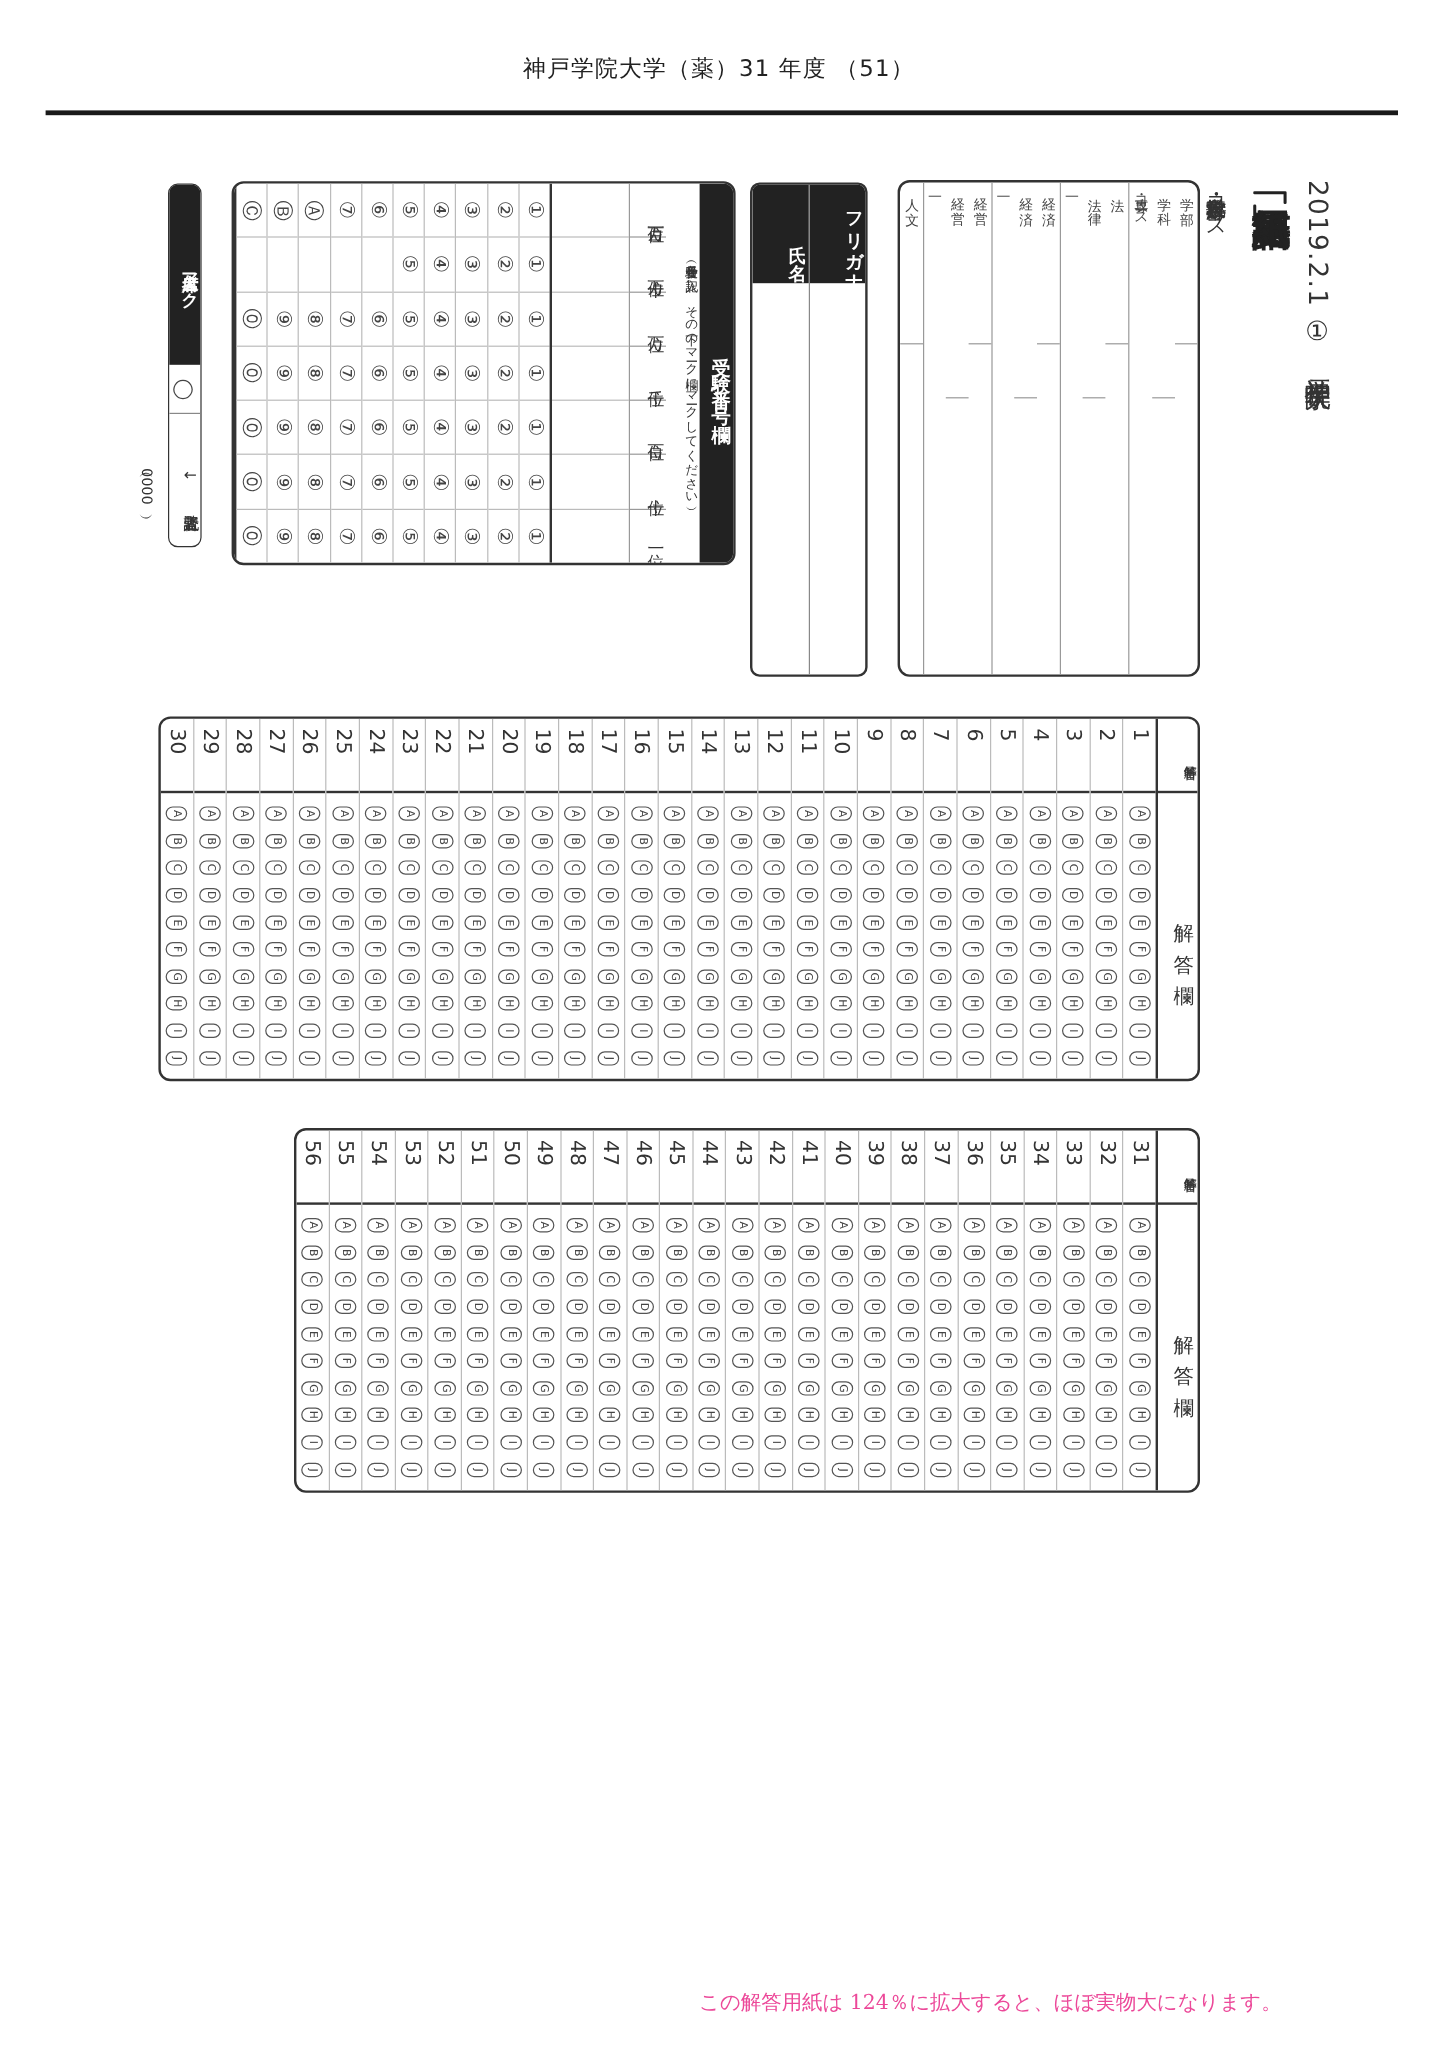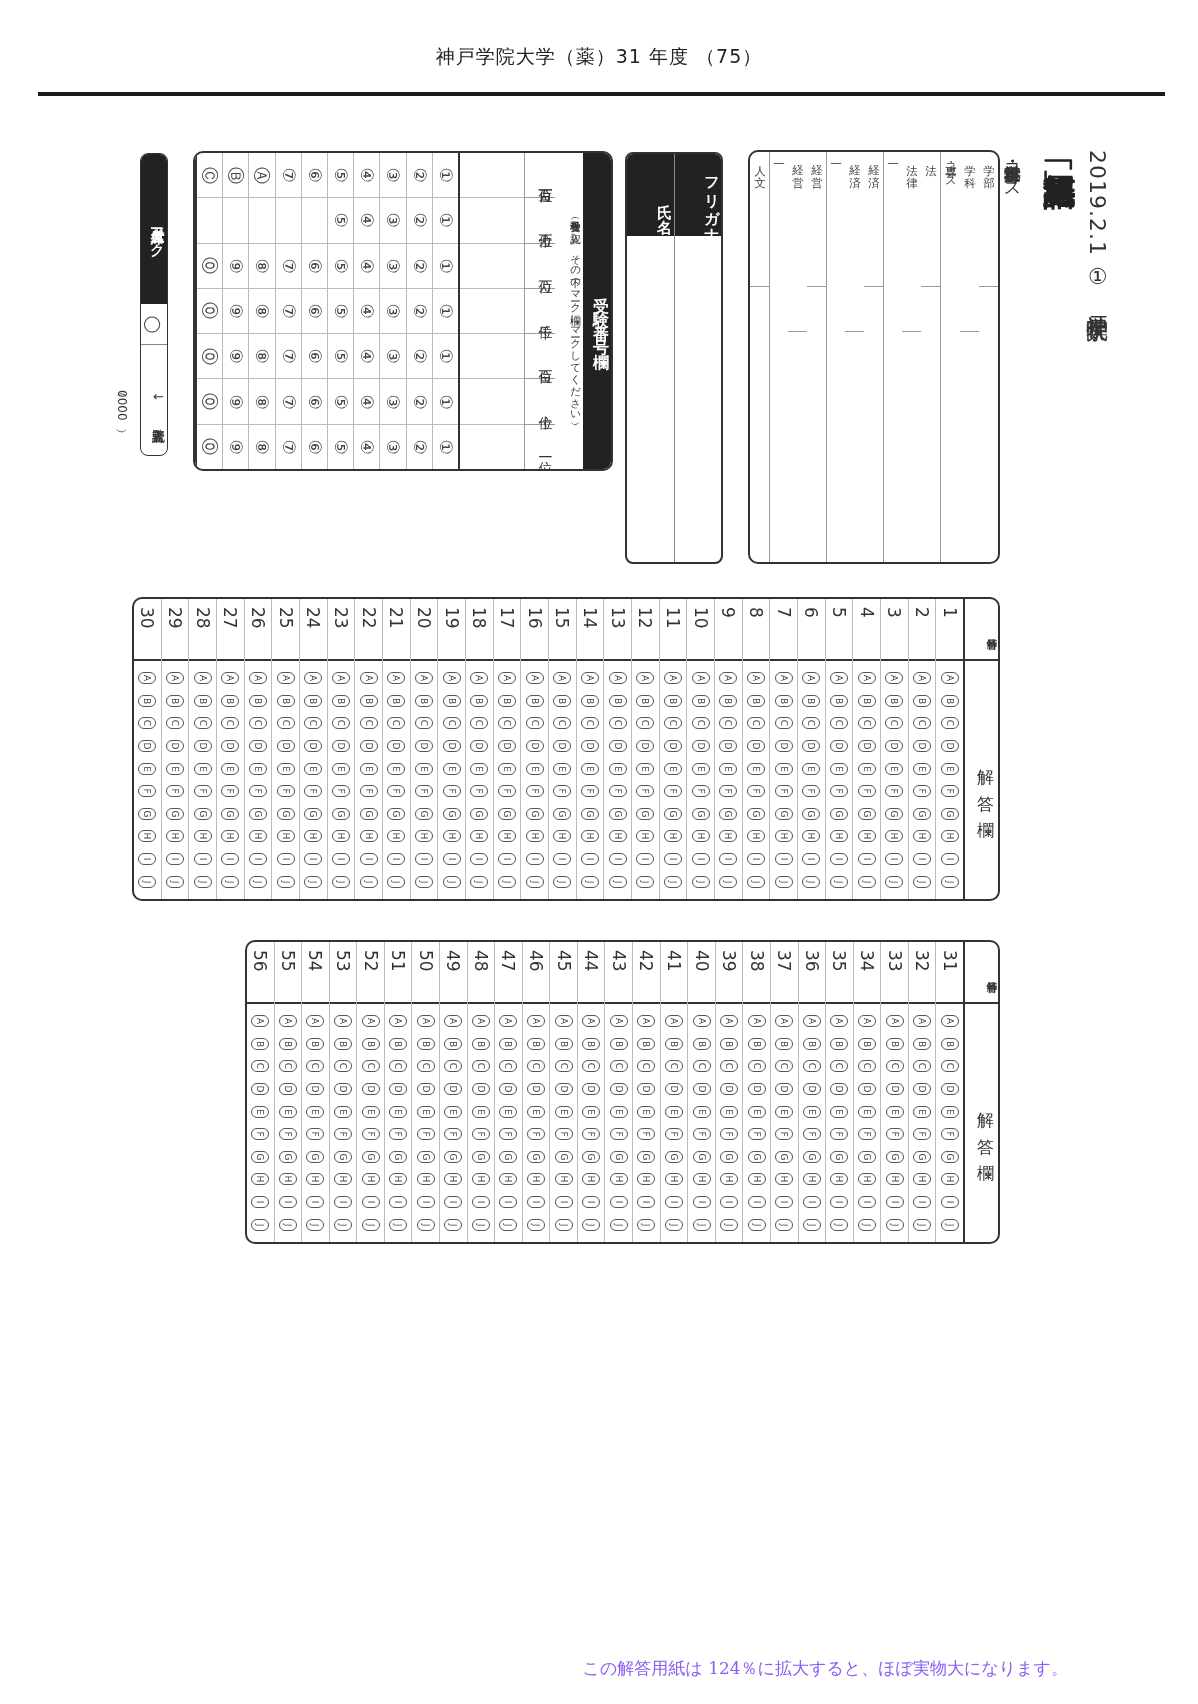--- a/index.html
+++ b/index.html
@@ -64,26 +64,26 @@
   #grid-2 { left:245px; top:940px; width:755px; height:304px; }
   .grid-head-col { width:33px; border-left:2px solid #333; display:flex; flex-direction:column; }
   .grid-head-top { height:62px; border-bottom:2px solid #333; font-size:11px; color:#333; display:flex; justify-content:center; padding-top:2px; box-sizing:border-box; }
   .grid-head-bottom { flex:1; font-size:17px; color:#333; display:flex; justify-content:center; padding-top:30px; box-sizing:border-box; letter-spacing:26px; }
   .q-col { flex:1; display:flex; flex-direction:column; border-left:1px solid #bbb; }
   .q-col:last-child { border-left:none; }
   .q-num { height:62px; border-bottom:2px solid #333; display:flex; justify-content:center; padding-top:8px; box-sizing:border-box; font-size:17px; color:#333; }
   .q-num span { writing-mode: vertical-rl; }
   .q-opts { flex:1; display:flex; flex-direction:column; justify-content:space-around; align-items:center; padding:6px 0; box-sizing:border-box; }
 
-  #footer-note { right:130px; top:1657px; font-family:"DejaVu Serif", serif; font-size:17px; color:#8b5cf6; }
+  #footer-note { right:130px; top:1657px; font-family:"DejaVu Serif", serif; font-size:17px; color:#ec4899; }
 </style>
 </head>
 <body>
 
-<div class="abs" id="page-header">神戸学院大学（薬）31 年度 （75）</div>
+<div class="abs" id="page-header">神戸学院大学（薬）31 年度 （51）</div>
 <div class="abs" id="header-rule"></div>
 
 <div class="abs vt-mixed title-col" id="title-date">2019.2.1 ① 神戸学院大学</div>
 <div class="abs vt title-col" id="title-main">「英語」解答用紙</div>
 <div class="abs vt title-col" id="title-sub">対象学部・学科・専攻・コース</div>
 
 <div class="abs" id="dept-table">
     <div class="dept-col">
       <div class="dept-cell c1">学　部</div>
       <div class="dept-cell c2">学　科</div>

